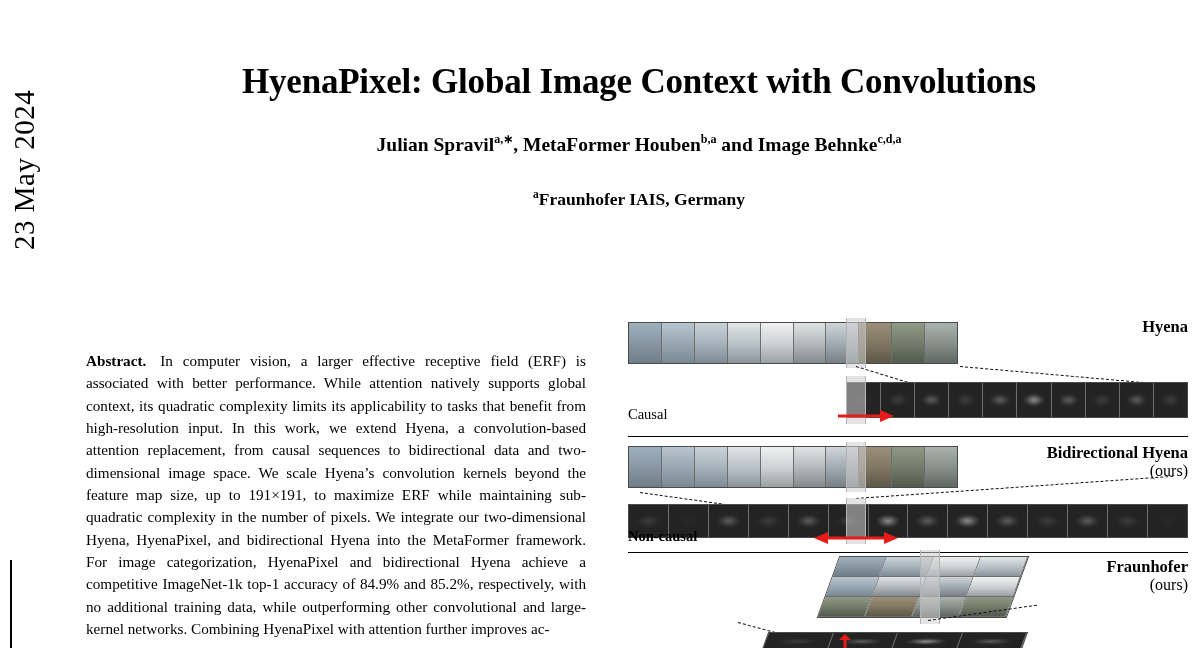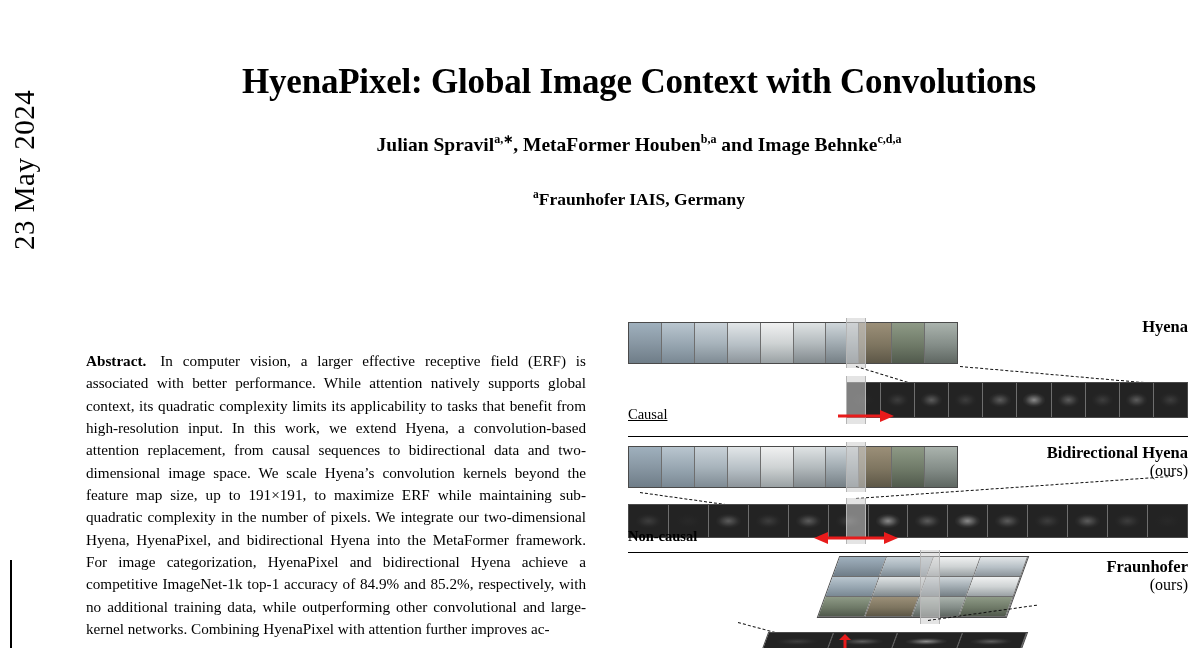--- a/index.html
+++ b/index.html
@@ -272,21 +272,21 @@
           <div class="cell fm fm-dim"></div>
           <div class="cell fm fm-mid"></div>
           <div class="cell fm fm-bright"></div>
           <div class="cell fm fm-mid"></div>
           <div class="cell fm fm-dim"></div>
           <div class="cell fm fm-mid"></div>
           <div class="cell fm fm-dim"></div>
         </div>
         <div class="vhighlight" style="left:218px; top:58px; height:48px;"></div>
 
-        <div class="caption-small" style="left:0; top:88px;text-decoration:underline;">Causal</div>
+        <div class="caption-small" style="left:0; top:88px;">Causal</div>
 
         <svg style="position:absolute; left:208px; top:90px;" width="60" height="16">
           <line x1="2" y1="8" x2="44" y2="8" stroke="#e81b1b" stroke-width="3"></line>
           <polygon points="44,2 58,8 44,14" fill="#e81b1b"></polygon>
         </svg>
 
         <div class="hr-rule" style="top:118px;"></div>
       </div>
 
       <div class="fig-block" style="top:124px; height:114px;">

